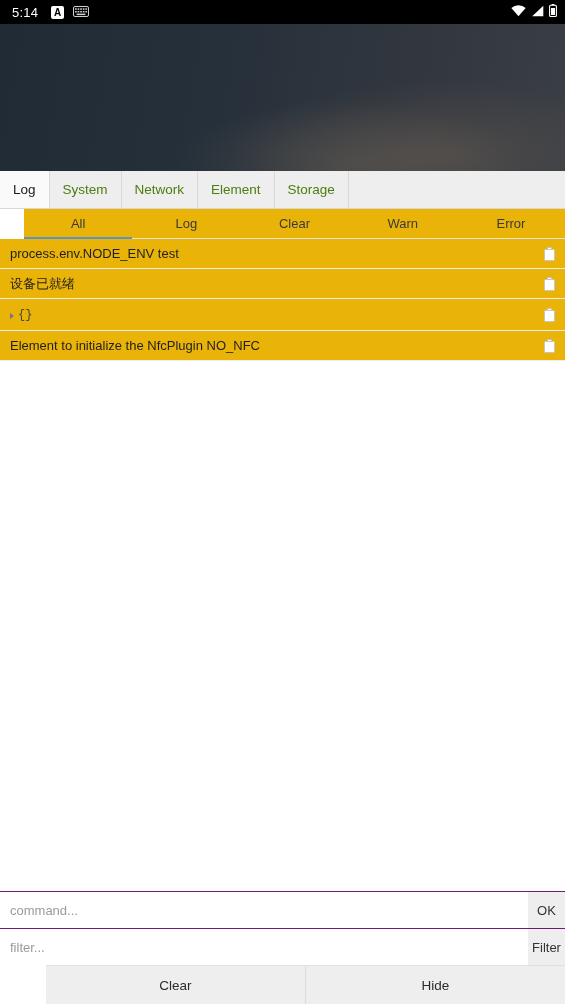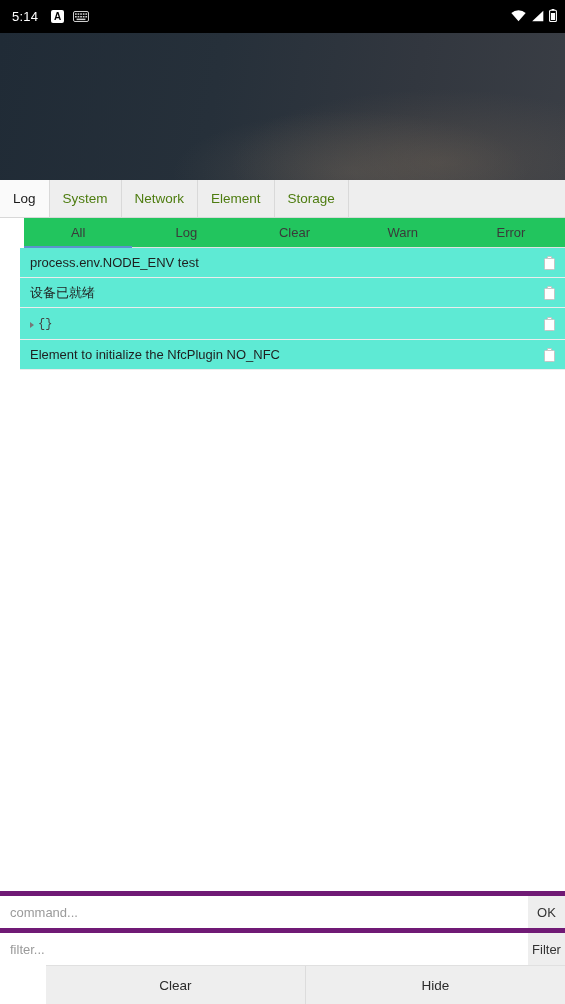--- a/index.html
+++ b/index.html
@@ -10,21 +10,21 @@
   body {
     width: 565px;
     height: 1004px;
     font-family: "Liberation Sans", "DejaVu Sans", sans-serif;
     overflow: hidden;
     position: relative;
   }
 
   
   #status-bar {
-    height: 33px;
+    height: 24px;
     background: #000000;
     display: flex;
     align-items: center;
     padding: 0 8px 0 12px;
     box-sizing: border-box;
     color: #ffffff;
   }
   #status-time {
     font-size: 13px;
     letter-spacing: 0.2px;
@@ -91,21 +91,21 @@
     color: #1a1a1a;
   }
   .tab-filler {
     flex: 1 1 auto;
     background: #eeeeee;
   }
 
   
   #level-bar {
     height: 30px;
-    background: #22c55e;
+    background: #eab308;
     display: flex;
     border-bottom: 1px solid #e2e2e2;
     box-sizing: border-box;
     margin-left: 24px;
   }
   .level-item {
     flex: 1 1 0;
     display: flex;
     align-items: center;
     justify-content: center;
@@ -119,23 +119,22 @@
     position: absolute;
     left: 0;
     right: 0;
     bottom: -1px;
     height: 2px;
     background: #5b93cf;
   }
 
   
   #log-list {
-    background: #5eead4;
+    background: #eab308;
     position: relative;
-    margin-left: 20px;
   }
   .log-row {
     position: relative;
     border-bottom: 1px solid #ececec;
     padding: 7px 34px 7px 10px;
     box-sizing: border-box;
     min-height: 28px;
   }
   .log-text {
     font-size: 13px;
@@ -200,21 +199,21 @@
   #console-bottom {
     position: absolute;
     left: 0;
     right: 0;
     bottom: 0;
     background: #ffffff;
   }
   .input-row {
     display: flex;
     height: 37px;
-    border-top: 5px solid #701a75;
+    border-top: 1px solid #701a75;
     box-sizing: border-box;
   }
   .input-row .field {
     flex: 1 1 auto;
     display: flex;
     align-items: center;
     padding-left: 10px;
     font-size: 13px;
     color: #9a9a9a;
     background: #ffffff;

